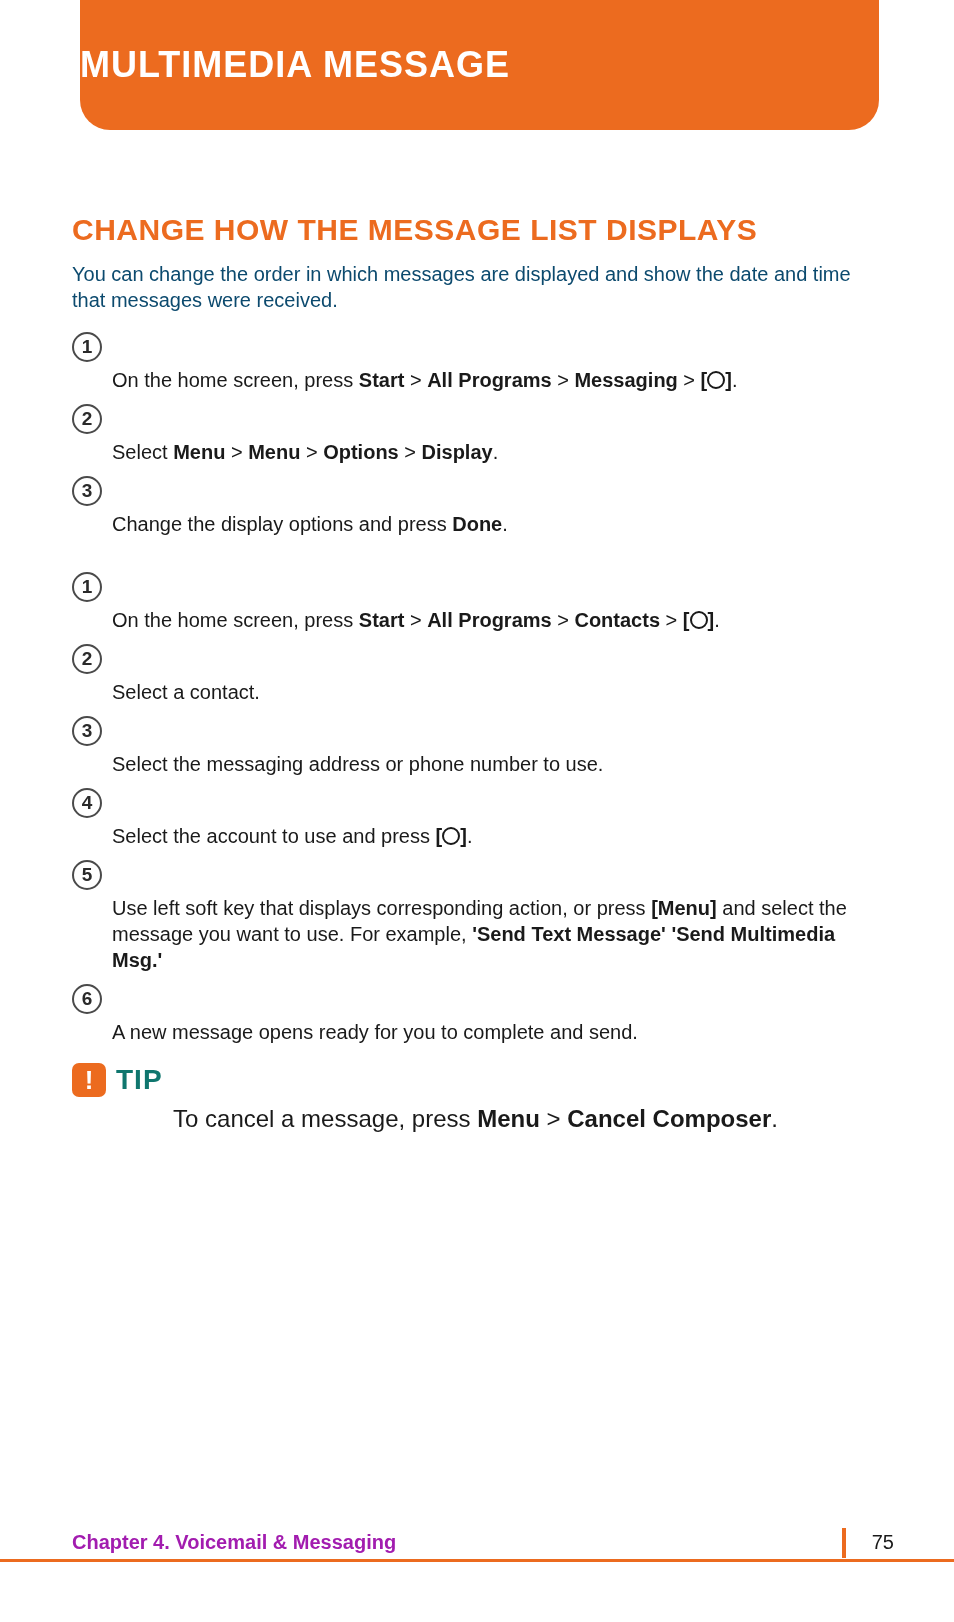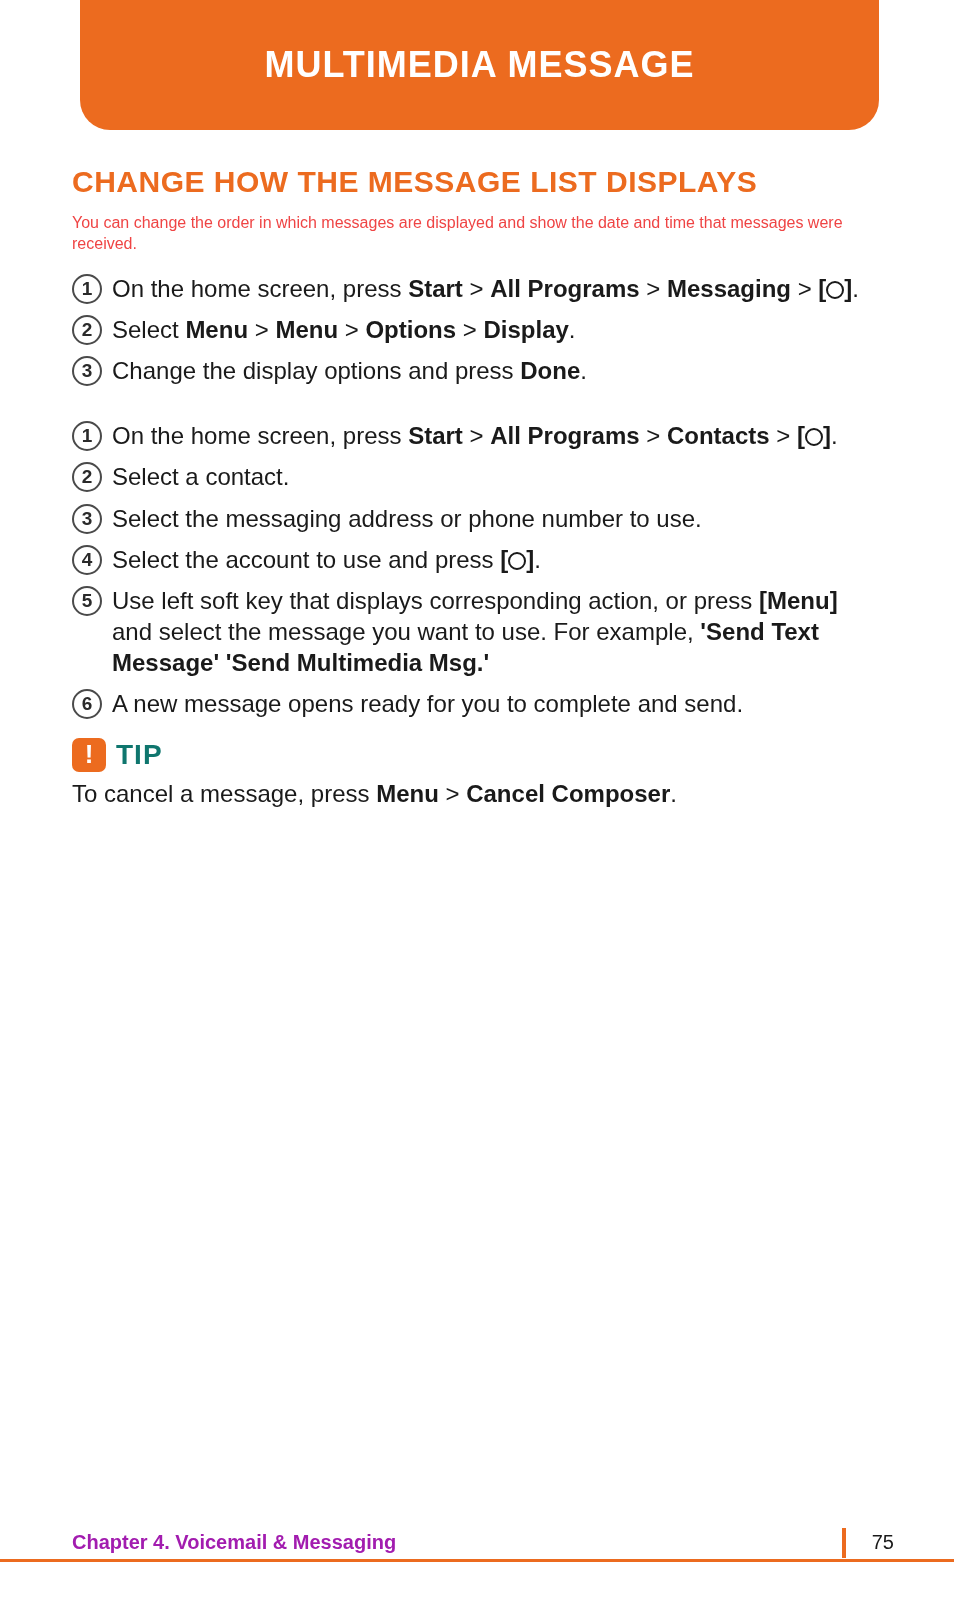--- a/index.html
+++ b/index.html
@@ -14,21 +14,20 @@
     position: absolute;
     top: 0;
     left: 80px;
     right: 75px;
     height: 130px;
     background: #ec6b1f;
     border-bottom-left-radius: 30px;
     border-bottom-right-radius: 30px;
     display: flex;
     align-items: center;
-    justify-content: center;
   }
   .header-tab-title {
     color: #fff;
     font-size: 36px;
     font-weight: bold;
     letter-spacing: 1px;
   }
   .content {
     position: absolute;
     top: 165px;
@@ -36,24 +35,25 @@
     right: 75px;
   }
   .section-heading {
     color: #ec6b1f;
     font-size: 30px;
     font-weight: bold;
     font-family: 'Arial Narrow', Arial, sans-serif;
     font-stretch: condensed;
     letter-spacing: 0.5px;
     margin-bottom: 14px;
+    margin-top: 48px;
   }
   .intro {
-    font-size: 16px;
-    color: #ef4444;
+    font-size: 20px;
+    color: #0c4a6e;
     line-height: 1.3;
     margin-bottom: 18px;
   }
   .step {
     display: flex;
     align-items: flex-start;
     margin-bottom: 10px;
   }
   .step-num {
     width: 30px;
@@ -64,24 +64,25 @@
     align-items: center;
     justify-content: center;
     font-size: 19px;
     font-weight: bold;
     color: #2a2a2a;
     flex-shrink: 0;
     margin-right: 10px;
     margin-top: 1px;
   }
   .step-text {
-    font-size: 24px;
+    font-size: 20px;
     color: #1a1a1a;
     line-height: 1.3;
     flex: 1;
+    margin-top: 36px;
   }
   .step-text b { font-weight: bold; }
   .circle-key {
     display: inline-block;
     width: 18px;
     height: 18px;
     border: 2px solid #1a1a1a;
     border-radius: 50%;
     vertical-align: -2px;
   }
@@ -108,20 +109,21 @@
   .tip-label {
     font-size: 28px;
     font-weight: bold;
     color: #0f766e;
     letter-spacing: 1px;
   }
   .tip-text {
     font-size: 24px;
     color: #1a1a1a;
     line-height: 1.3;
+    text-align: center;
   }
   .footer {
     position: absolute;
     bottom: 60px;
     left: 0;
     right: 0;
     height: 40px;
   }
   .chapter {
     position: absolute;

